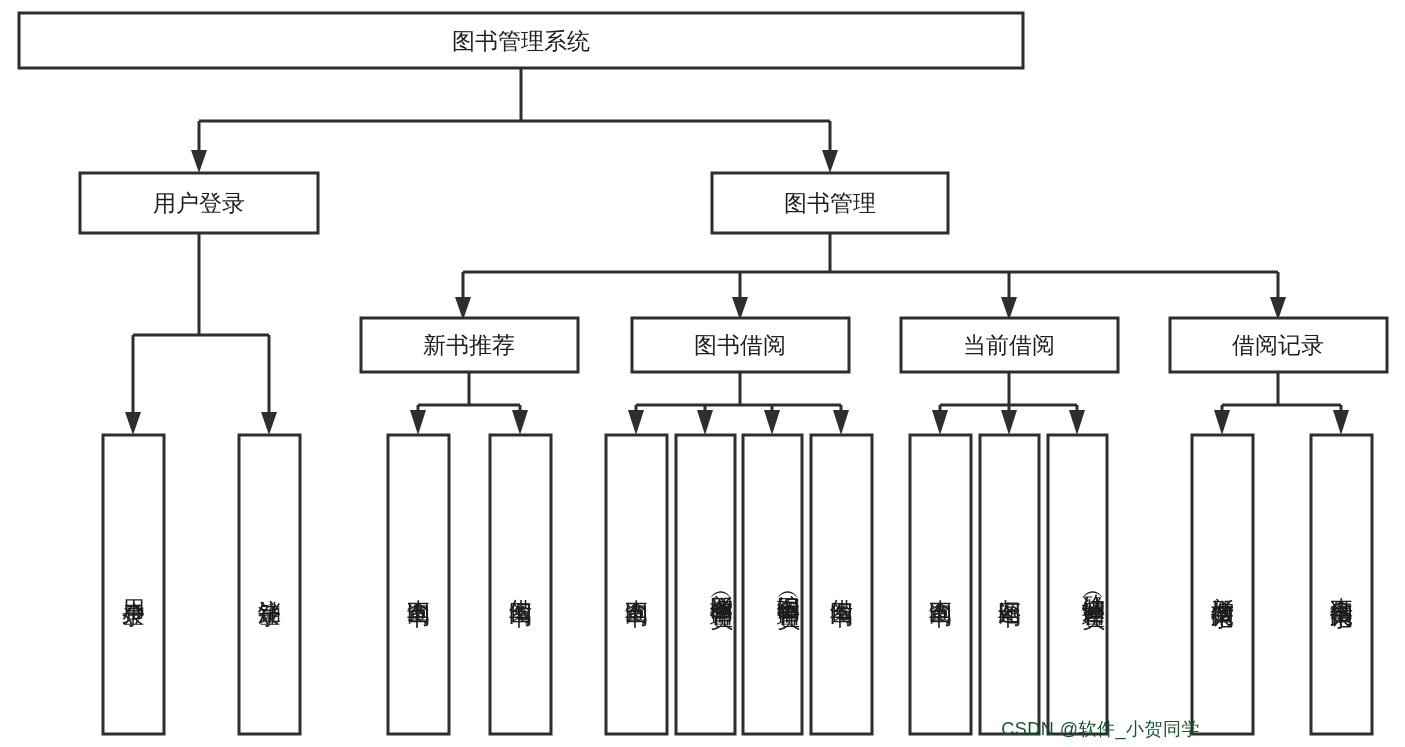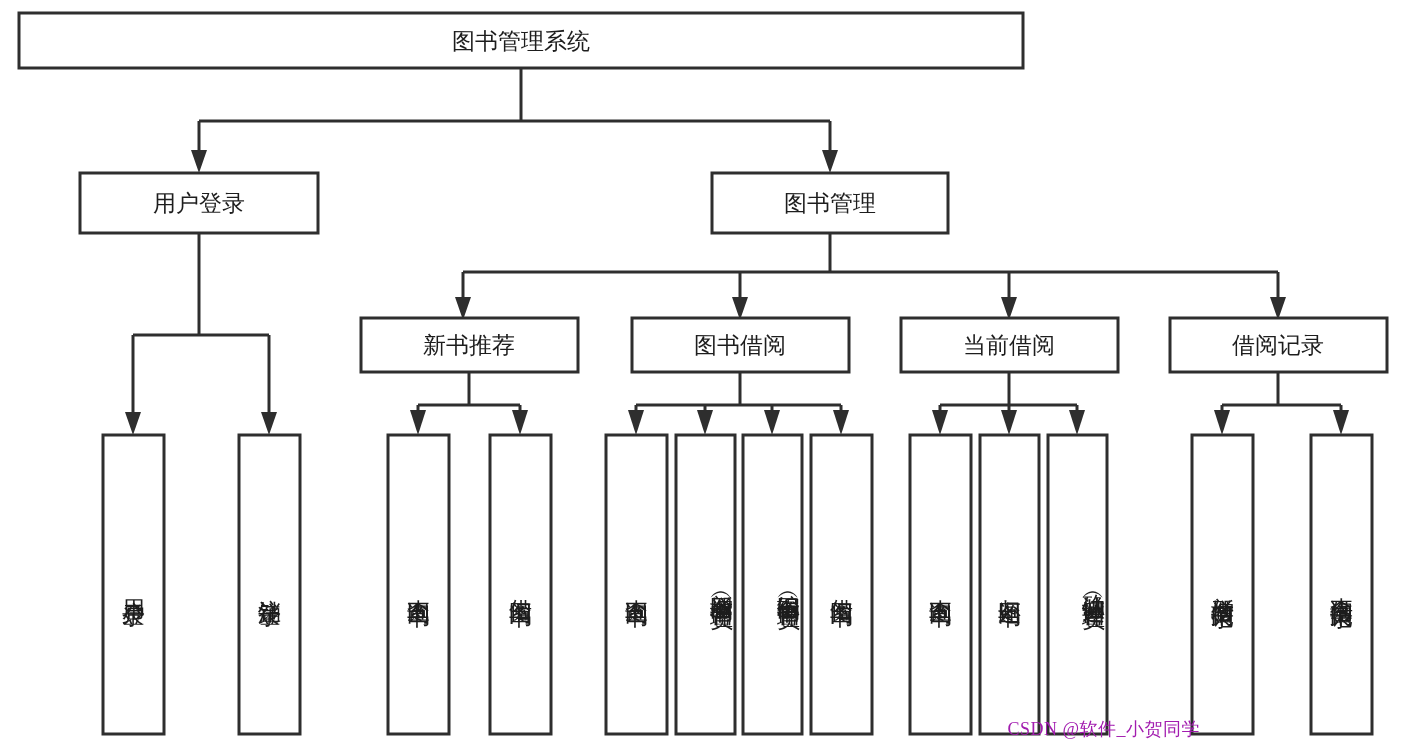--- a/index.html
+++ b/index.html
@@ -63,23 +63,23 @@
     line-height: 1.18;
     letter-spacing: 2px;
     color: #1d1d1d;
     pointer-events: none;
     text-align: center;
   }
   .watermark {
     position: absolute;
     right: 8px;
     bottom: 6px;
-    font-family: Liberation Serif, serif;
+    font-family: Liberation Sans, sans-serif;
     font-size: 18px;
-    color: #a21caf;
+    color: #14532d;
     letter-spacing: 0.5px;
     white-space: nowrap;
   }
 </style>
 </head>
 <body>
 
 <div id="diagram-root">
 
   <svg class="canvas" viewBox="0 0 1405 747" xmlns="http://www.w3.org/2000/svg">

